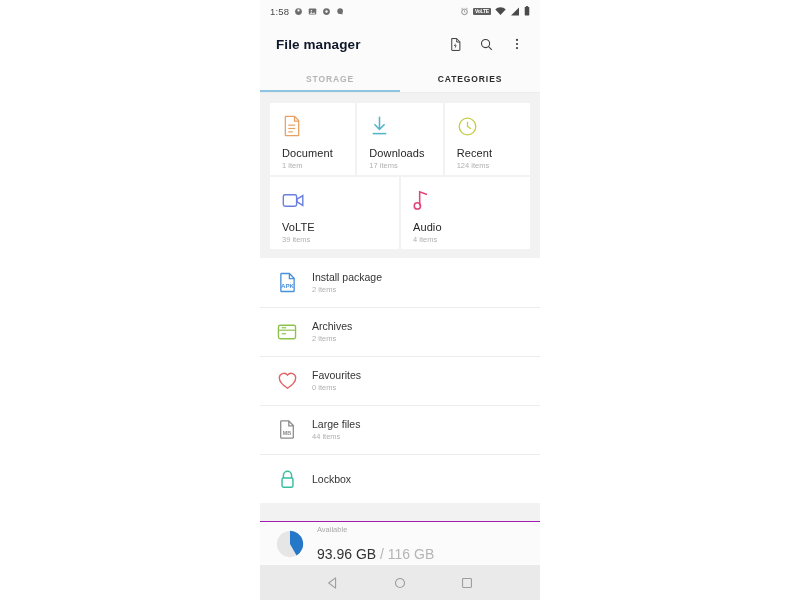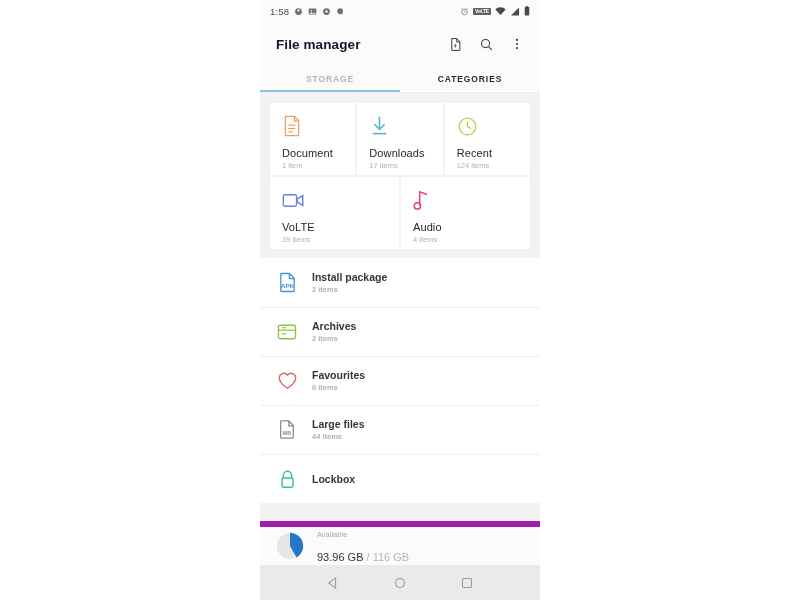--- a/index.html
+++ b/index.html
@@ -196,21 +196,20 @@
   .row-icon {
     width: 22px;
     height: 22px;
     display: flex;
     align-items: center;
     justify-content: center;
     flex: 0 0 22px;
   }
   .row-text {
     margin-left: 14px;
-    font-weight: bold;
   }
   .row-title {
     font-size: 10.5px;
     color: #343434;
   }
   .row-sub {
     margin-top: 2px;
     font-size: 7.5px;
     color: #b0b0b0;
   }
@@ -219,35 +218,35 @@
     position: absolute;
     left: 0;
     bottom: 35px;
     width: 280px;
     height: 44px;
     background: #fbfbfb;
     display: flex;
     align-items: center;
     padding: 0 16px;
     box-sizing: border-box;
-    border-top: 6px solid #a21caf;
+    border-top: 1px solid #a21caf;
   }
   .pie {
     width: 28px;
     height: 28px;
     flex: 0 0 28px;
   }
   .storage-text { margin-left: 13px; }
   .storage-label {
     font-size: 7.5px;
     color: #a9a9a9;
   }
   .storage-values {
     margin-top: 12px;
-    font-size: 11px;
+    font-size: 14px;
     color: #333333;
   }
   .storage-total { color: #b5b5b5; }
   
   .navbar {
     position: absolute;
     left: 0;
     bottom: 0;
     width: 280px;
     height: 35px;

